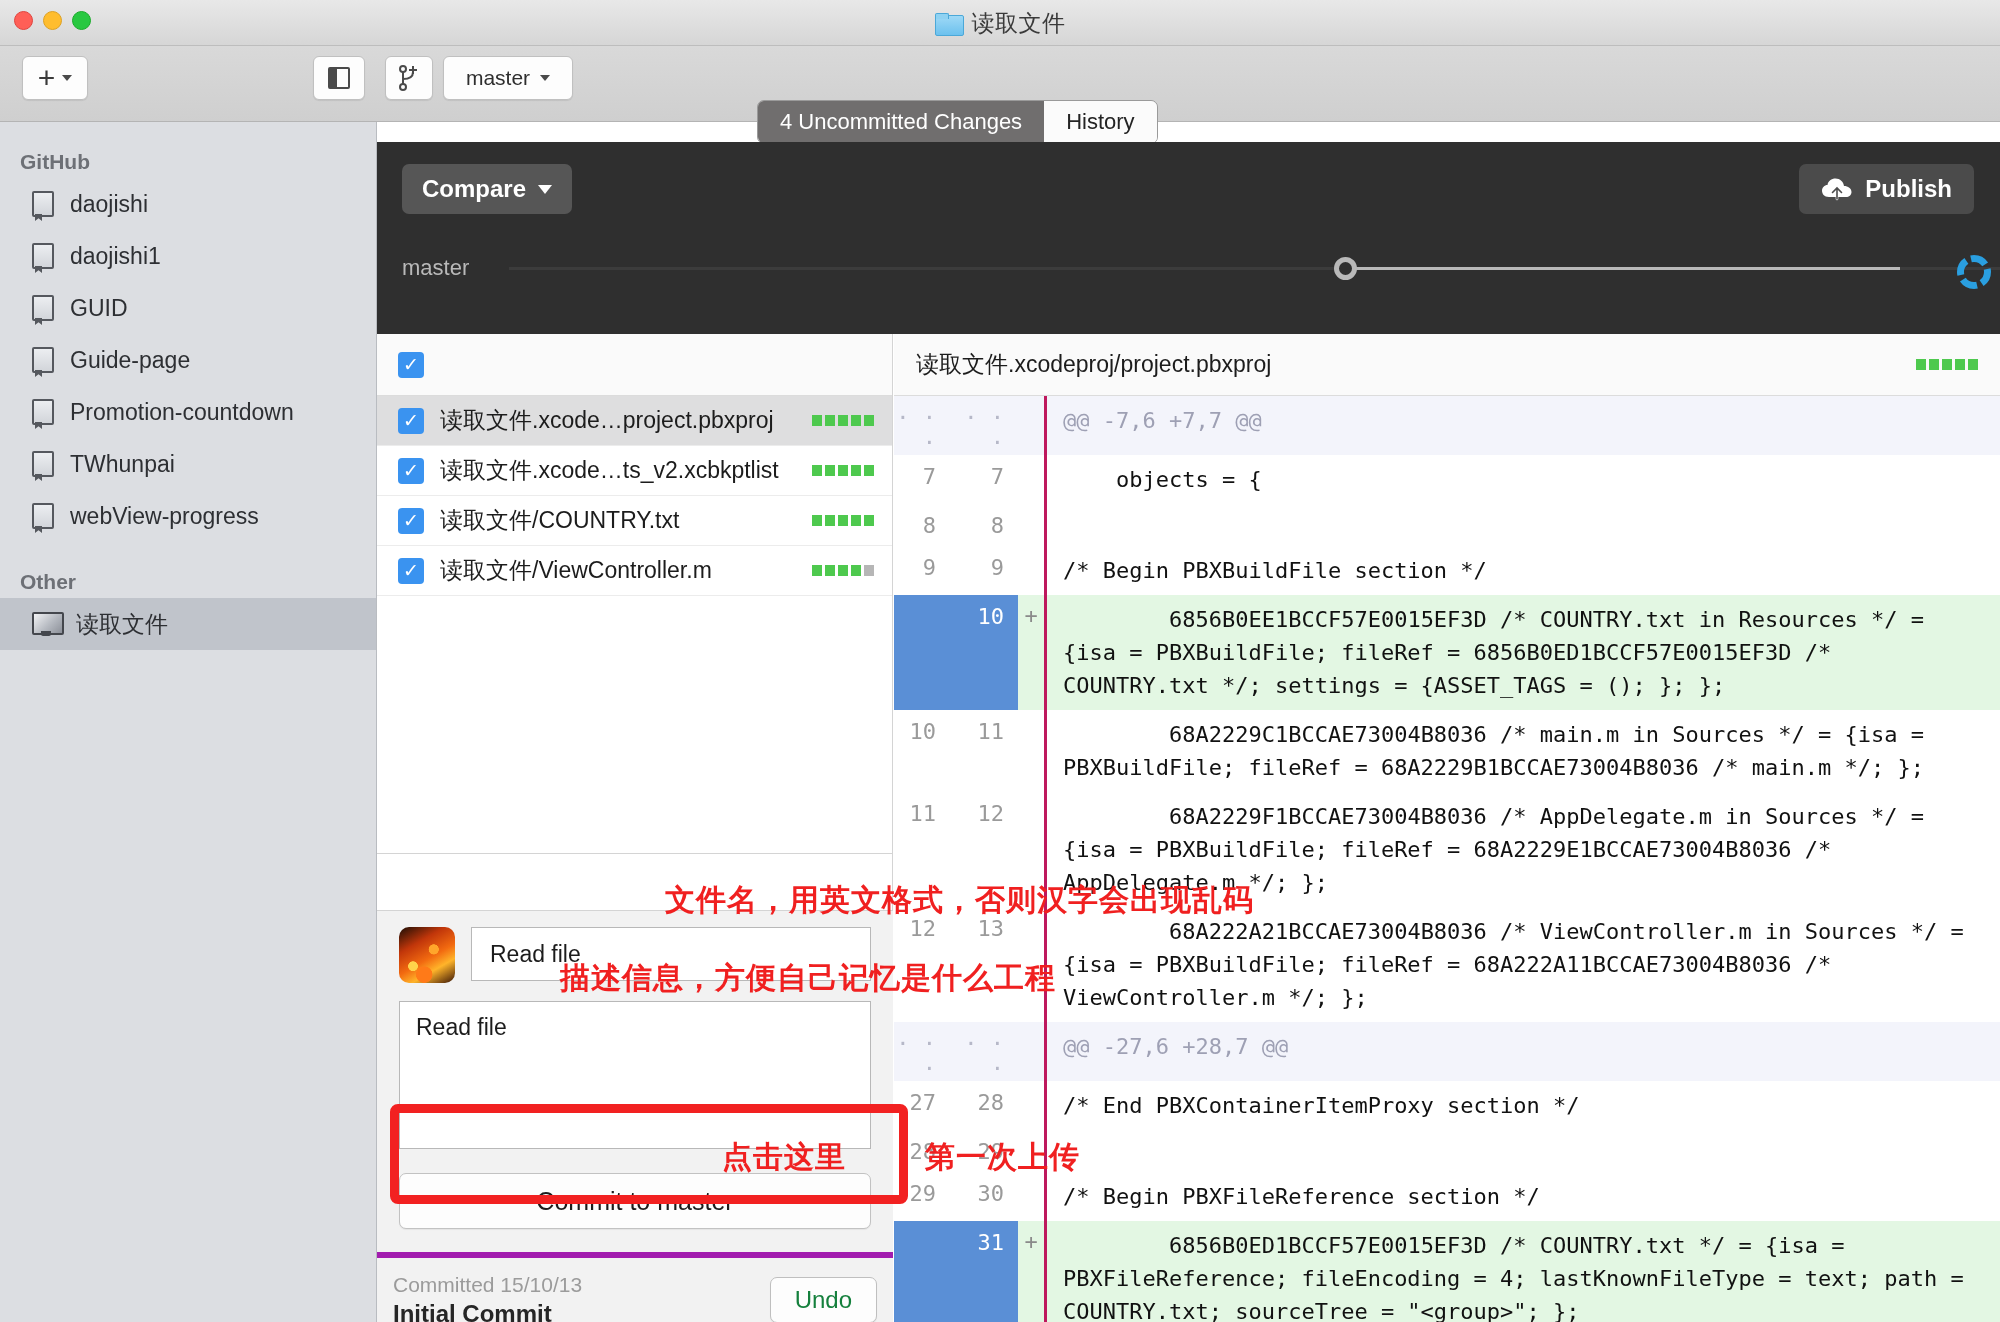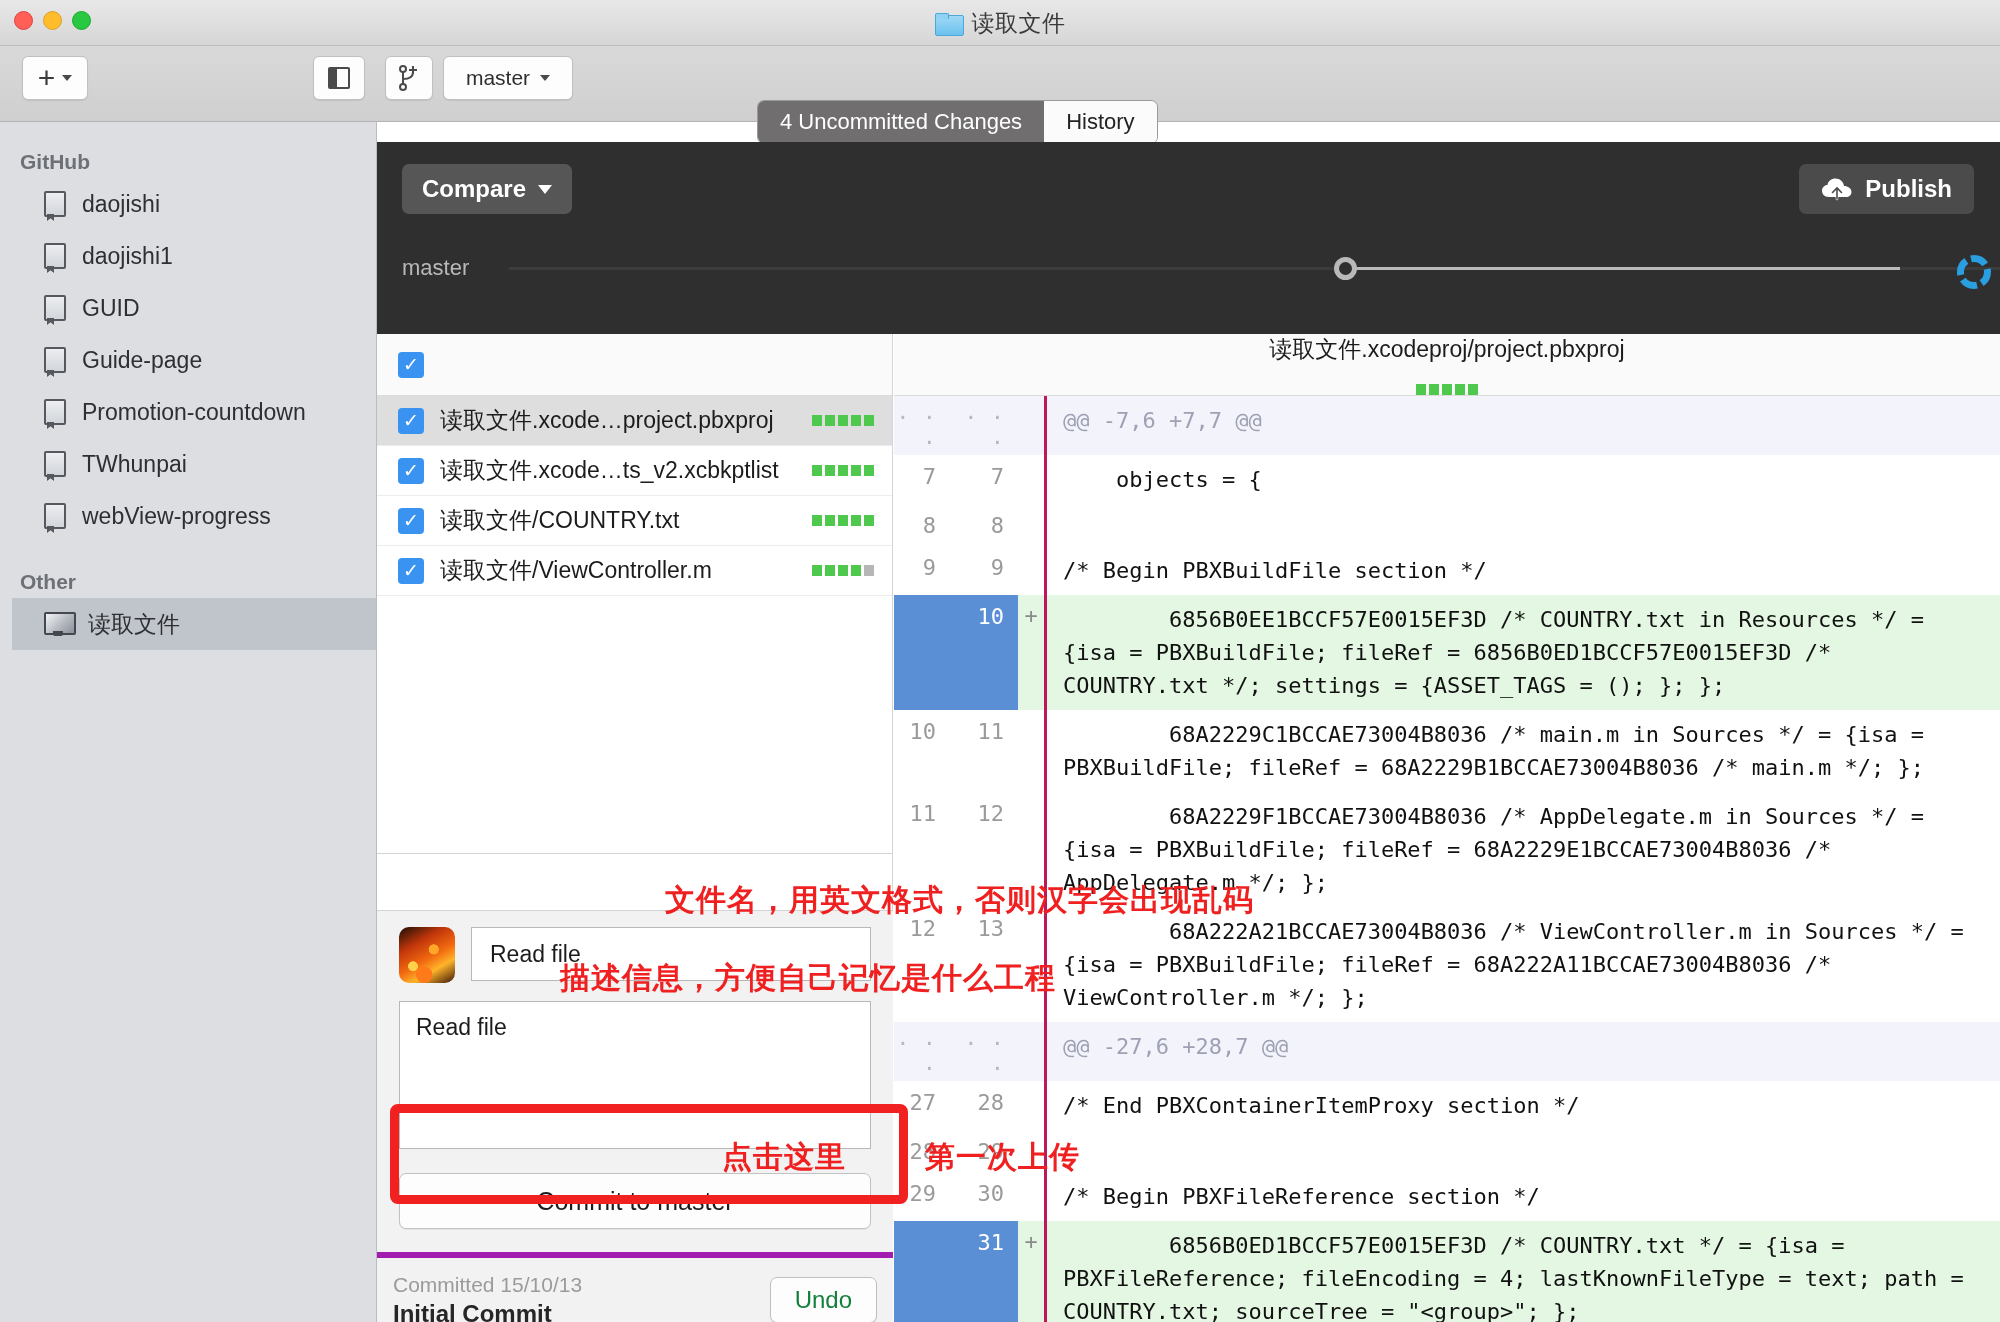--- a/index.html
+++ b/index.html
@@ -82,21 +82,21 @@
     margin: 20px 22px 0 22px; height: 46px; border-radius: 23px;
     border: 1px solid #c3c6cb; background: #dcdee2;
     display: flex; align-items: center; padding: 0 22px;
     font-size: 21px; color: #9a9da3;
   }
   .sec-title {
     margin: 28px 0 4px 20px; font-size: 21px; font-weight: bold; color: #6d7076;
   }
   .repo-row {
     height: 52px; display: flex; align-items: center; padding-left: 32px; gap: 16px;
-    font-size: 23px; color: #2d2f33; cursor: default; margin-left: 12px;
+    font-size: 23px; color: #2d2f33; cursor: default;
   }
   .repo-row.selected { background: #c0c4cb; }
   .book-ico { width: 22px; height: 26px; position: relative; flex: 0 0 auto; }
   .book-ico::before {
     content:""; position:absolute; inset:0; border:2px solid #55585e;
     border-radius: 2px; background: linear-gradient(to bottom,#eceef1,#d2d5da);
   }
   .book-ico::after {
     content:""; position:absolute; left:3px; bottom:-4px; width:7px; height:7px;
     background:#55585e;
@@ -218,21 +218,21 @@
     cursor: default; box-shadow: 0 1px 1px rgba(0,0,0,.06);
   }
 
   
   .diff-pane {
     position: absolute; left: 517px; top: 192px; width: 1106px; height: 1008px;
     background: #fff; overflow: hidden;
   }
   .diff-head {
     height: 62px; background: #fafafa; border-bottom: 1px solid #dcdcdc;
-    display: flex; align-items: center; padding: 0 22px; gap: 14px; flex-direction: column;
+    display: flex; align-items: center; padding: 0 22px; gap: 14px;
   }
   .diff-path { flex: 1; font-size: 23px; color: #1c1c1c; }
   .diff-body { position: relative; }
   .dline { display: flex; min-height: 42px; }
   .gut {
     width: 56px; flex: 0 0 auto; text-align: right; padding-right: 14px; padding-top: 9px;
     font-family: "DejaVu Sans Mono", monospace; font-size: 22px; color: #9a9a9a;
   }
   .gut2 { width: 68px; }
   .code {

